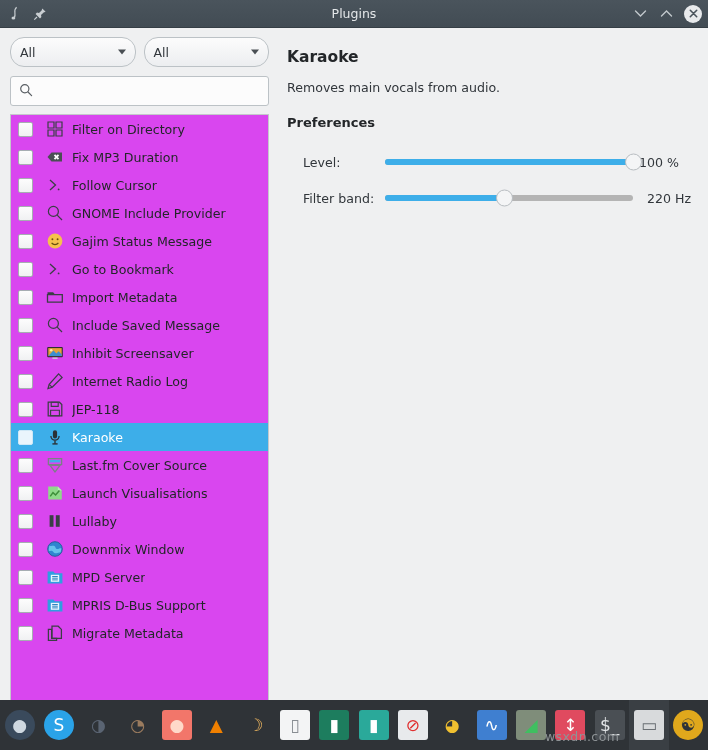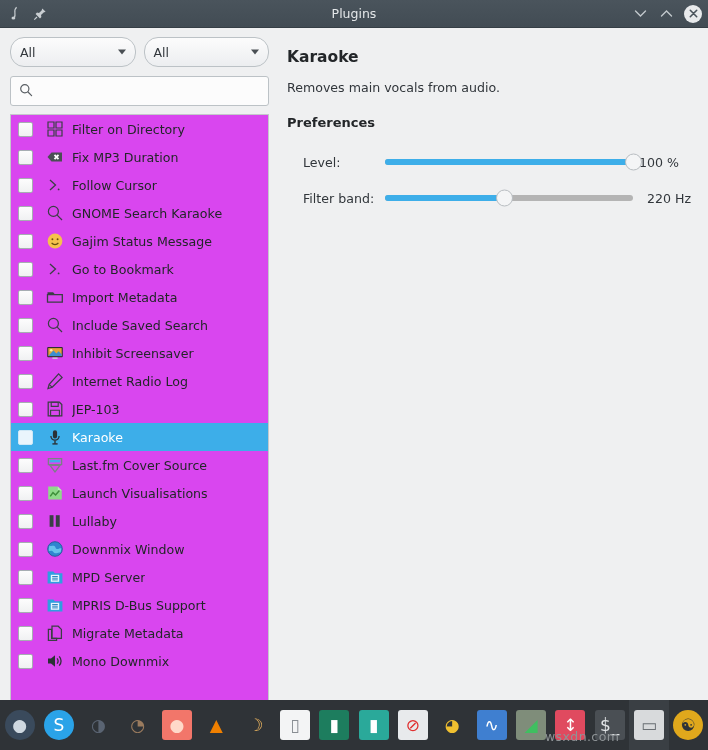--- a/index.html
+++ b/index.html
@@ -357,21 +357,21 @@
             <span class="pname">Follow Cursor</span>
           </div>
           <div class="plugin-row">
             <span class="chk"></span>
             <span class="pic">
               <svg width="18" height="18" viewBox="0 0 18 18">
                 <circle cx="7.4" cy="7.4" r="5" fill="none" stroke="#3a3f44" stroke-width="1.2"></circle>
                 <path d="M11.2 11.2 L16 16" fill="none" stroke="#3a3f44" stroke-width="1.2"></path>
               </svg>
             </span>
-            <span class="pname">GNOME Search Karaoke</span>
+            <span class="pname">GNOME Include Provider</span>
           </div>
           <div class="plugin-row">
             <span class="chk"></span>
             <span class="pic">
               <svg width="18" height="18" viewBox="0 0 18 18">
                 <circle cx="9" cy="9" r="7.4" fill="#f5c24c"></circle>
                 <circle cx="6.4" cy="7.2" r="0.95" fill="#6a4e10"></circle>
                 <circle cx="11.6" cy="7.2" r="0.95" fill="#6a4e10"></circle>
                 <path d="M5.6 10.8 A4.2 4.2 0 0 0 12.4 10.8" fill="none" stroke="#6a4e10" stroke-width="1.2"></path>
               </svg>
@@ -399,21 +399,21 @@
             <span class="pname">Import Metadata</span>
           </div>
           <div class="plugin-row">
             <span class="chk"></span>
             <span class="pic">
               <svg width="18" height="18" viewBox="0 0 18 18">
                 <circle cx="7.4" cy="7.4" r="5" fill="none" stroke="#3a3f44" stroke-width="1.2"></circle>
                 <path d="M11.2 11.2 L16 16" fill="none" stroke="#3a3f44" stroke-width="1.2"></path>
               </svg>
             </span>
-            <span class="pname">Include Saved Search</span>
+            <span class="pname">Include Saved Message</span>
           </div>
           <div class="plugin-row">
             <span class="chk"></span>
             <span class="pic">
               <svg width="18" height="18" viewBox="0 0 18 18">
                 <rect x="1.2" y="3" width="15.6" height="10.2" fill="#2b2f33" rx="1"></rect>
                 <rect x="2.3" y="4.1" width="13.4" height="8" fill="#e8a03a"></rect>
                 <path d="M2.3 12.1 L7.4 6.6 L10.4 9.5 L12.6 7.3 L15.7 10.3 v1.8 z" fill="#3e8fd0"></path>
                 <circle cx="5.2" cy="6.3" r="1.3" fill="#ffe9b0"></circle>
                 <rect x="6.4" y="13.5" width="5.2" height="1.4" fill="#c9ced2"></rect>
@@ -433,21 +433,21 @@
           </div>
           <div class="plugin-row">
             <span class="chk"></span>
             <span class="pic">
               <svg width="18" height="18" viewBox="0 0 18 18">
                 <path d="M2.2 2.2 h11.2 l2.4 2.4 v11.2 h-13.6 z" fill="none" stroke="#3a3f44" stroke-width="1.25"></path>
                 <path d="M5.2 2.2 h7 v4.2 h-7 z" fill="none" stroke="#3a3f44" stroke-width="1.1"></path>
                 <path d="M4.6 10.2 h8.8 v5.6 h-8.8 z" fill="none" stroke="#3a3f44" stroke-width="1.1"></path>
               </svg>
             </span>
-            <span class="pname">JEP-103</span>
+            <span class="pname">JEP-118</span>
           </div>
           <div class="plugin-row selected">
             <span class="chk"></span>
             <span class="pic">
               <svg width="18" height="18" viewBox="0 0 18 18">
                 <path d="M9 2.2 a2.1 2.1 0 0 1 2.1 2.1 v4.1 a2.1 2.1 0 0 1 -4.2 0 v-4.1 A2.1 2.1 0 0 1 9 2.2 z" fill="#2b3136"></path>
                 <path d="M4.9 8.1 a4.1 4.1 0 0 0 8.2 0" fill="none" stroke="#2b3136" stroke-width="1.3"></path>
                 <path d="M9 12.4 v3.3" fill="none" stroke="#2b3136" stroke-width="1.4"></path>
                 <path d="M6.4 15.9 h5.2" fill="none" stroke="#2b3136" stroke-width="1.4"></path>
               </svg>
@@ -521,31 +521,20 @@
           </div>
           <div class="plugin-row">
             <span class="chk"></span>
             <span class="pic">
               <svg width="18" height="18" viewBox="0 0 18 18">
                 <path d="M6.0 2.2 h6.2 l3.2 3.2 v9.0 h-9.4 z" fill="none" stroke="#3a3f44" stroke-width="1.25"></path>
                 <path d="M2.4 5.4 h3.2 v9.0 h5.0 v2.0 h-8.2 z" fill="none" stroke="#3a3f44" stroke-width="1.25"></path>
               </svg>
             </span>
             <span class="pname">Migrate Metadata</span>
-          </div>
-          <div class="plugin-row">
-            <span class="chk"></span>
-            <span class="pic">
-              <svg width="18" height="18" viewBox="0 0 18 18">
-                <path d="M2.0 6.6 h3.0 L9.0 3.2 v11.6 L5.0 11.4 h-3.0 z" fill="#2b3136"></path>
-                <path d="M11.0 6.4 a3.6 3.6 0 0 1 0 5.2" fill="none" stroke="#2b3136" stroke-width="1.3"></path>
-                <path d="M13.2 4.4 a6.6 6.6 0 0 1 0 9.2" fill="none" stroke="#2b3136" stroke-width="1.3"></path>
-              </svg>
-            </span>
-            <span class="pname">Mono Downmix</span>
           </div>
         </div>
     </div>
 
     <div class="right">
       <div class="r-title">Karaoke</div>
       <div class="r-desc">Removes main vocals from audio.</div>
       <div class="r-sub">Preferences</div>
       <div class="prefs">
 

